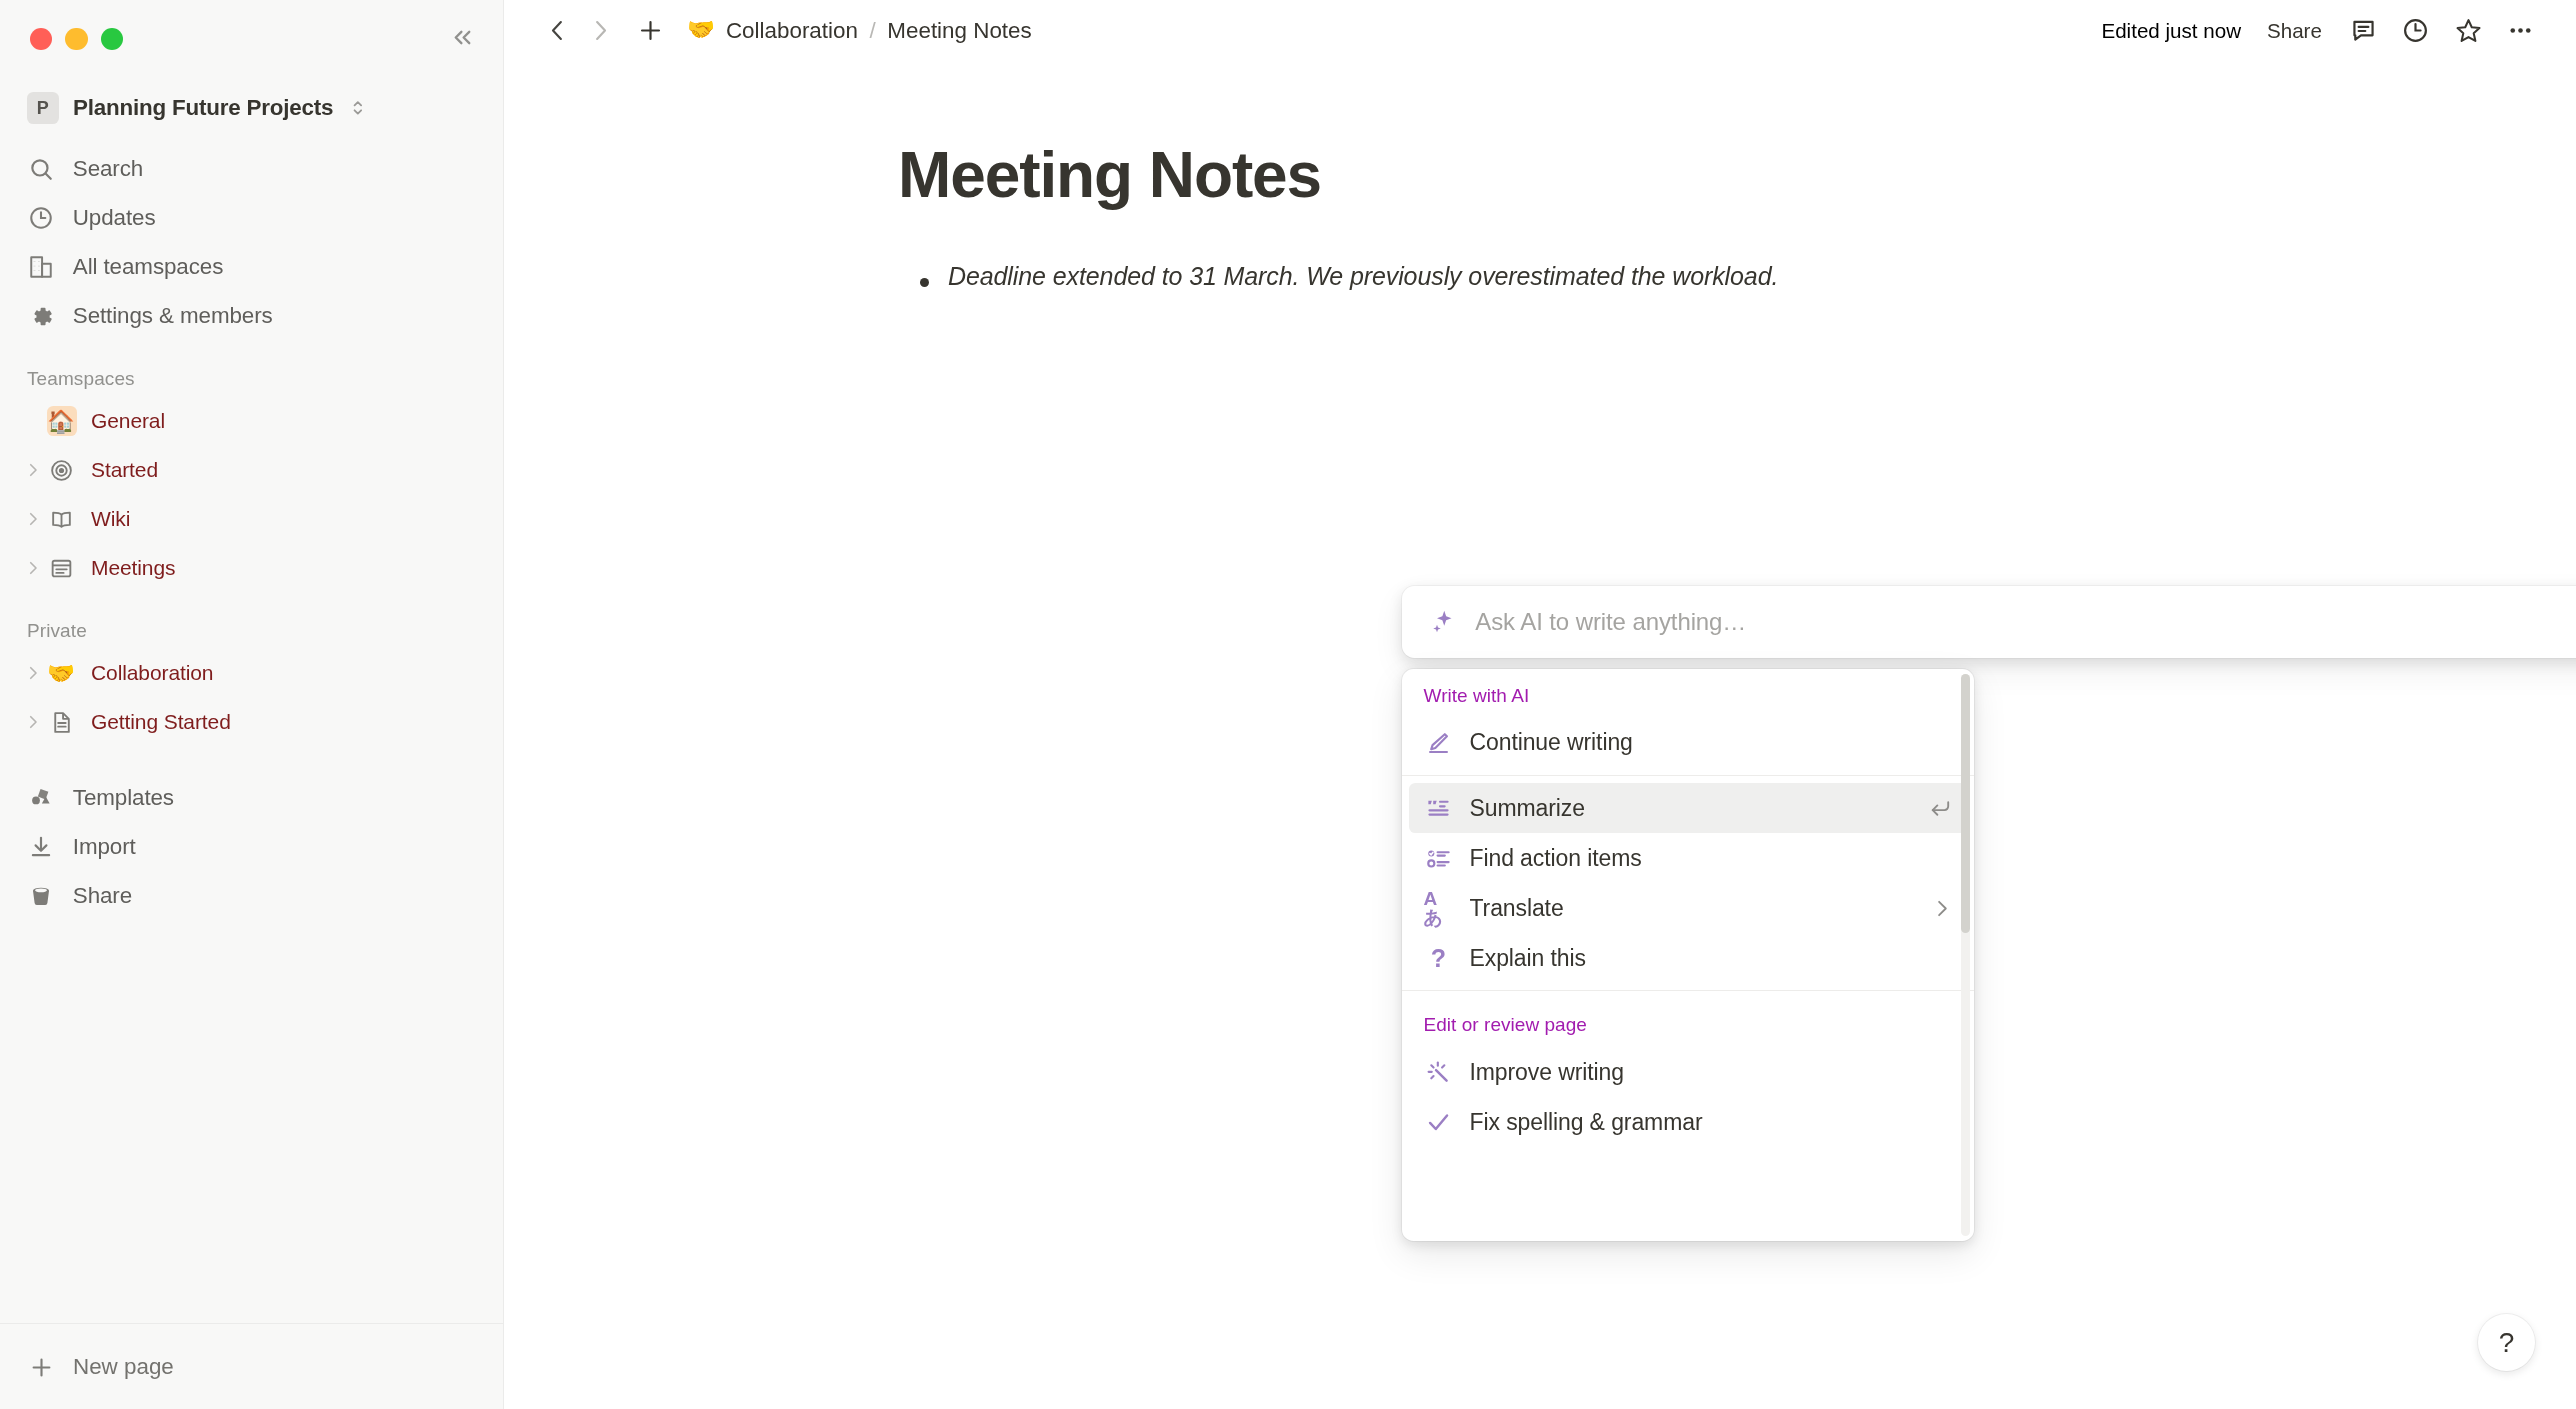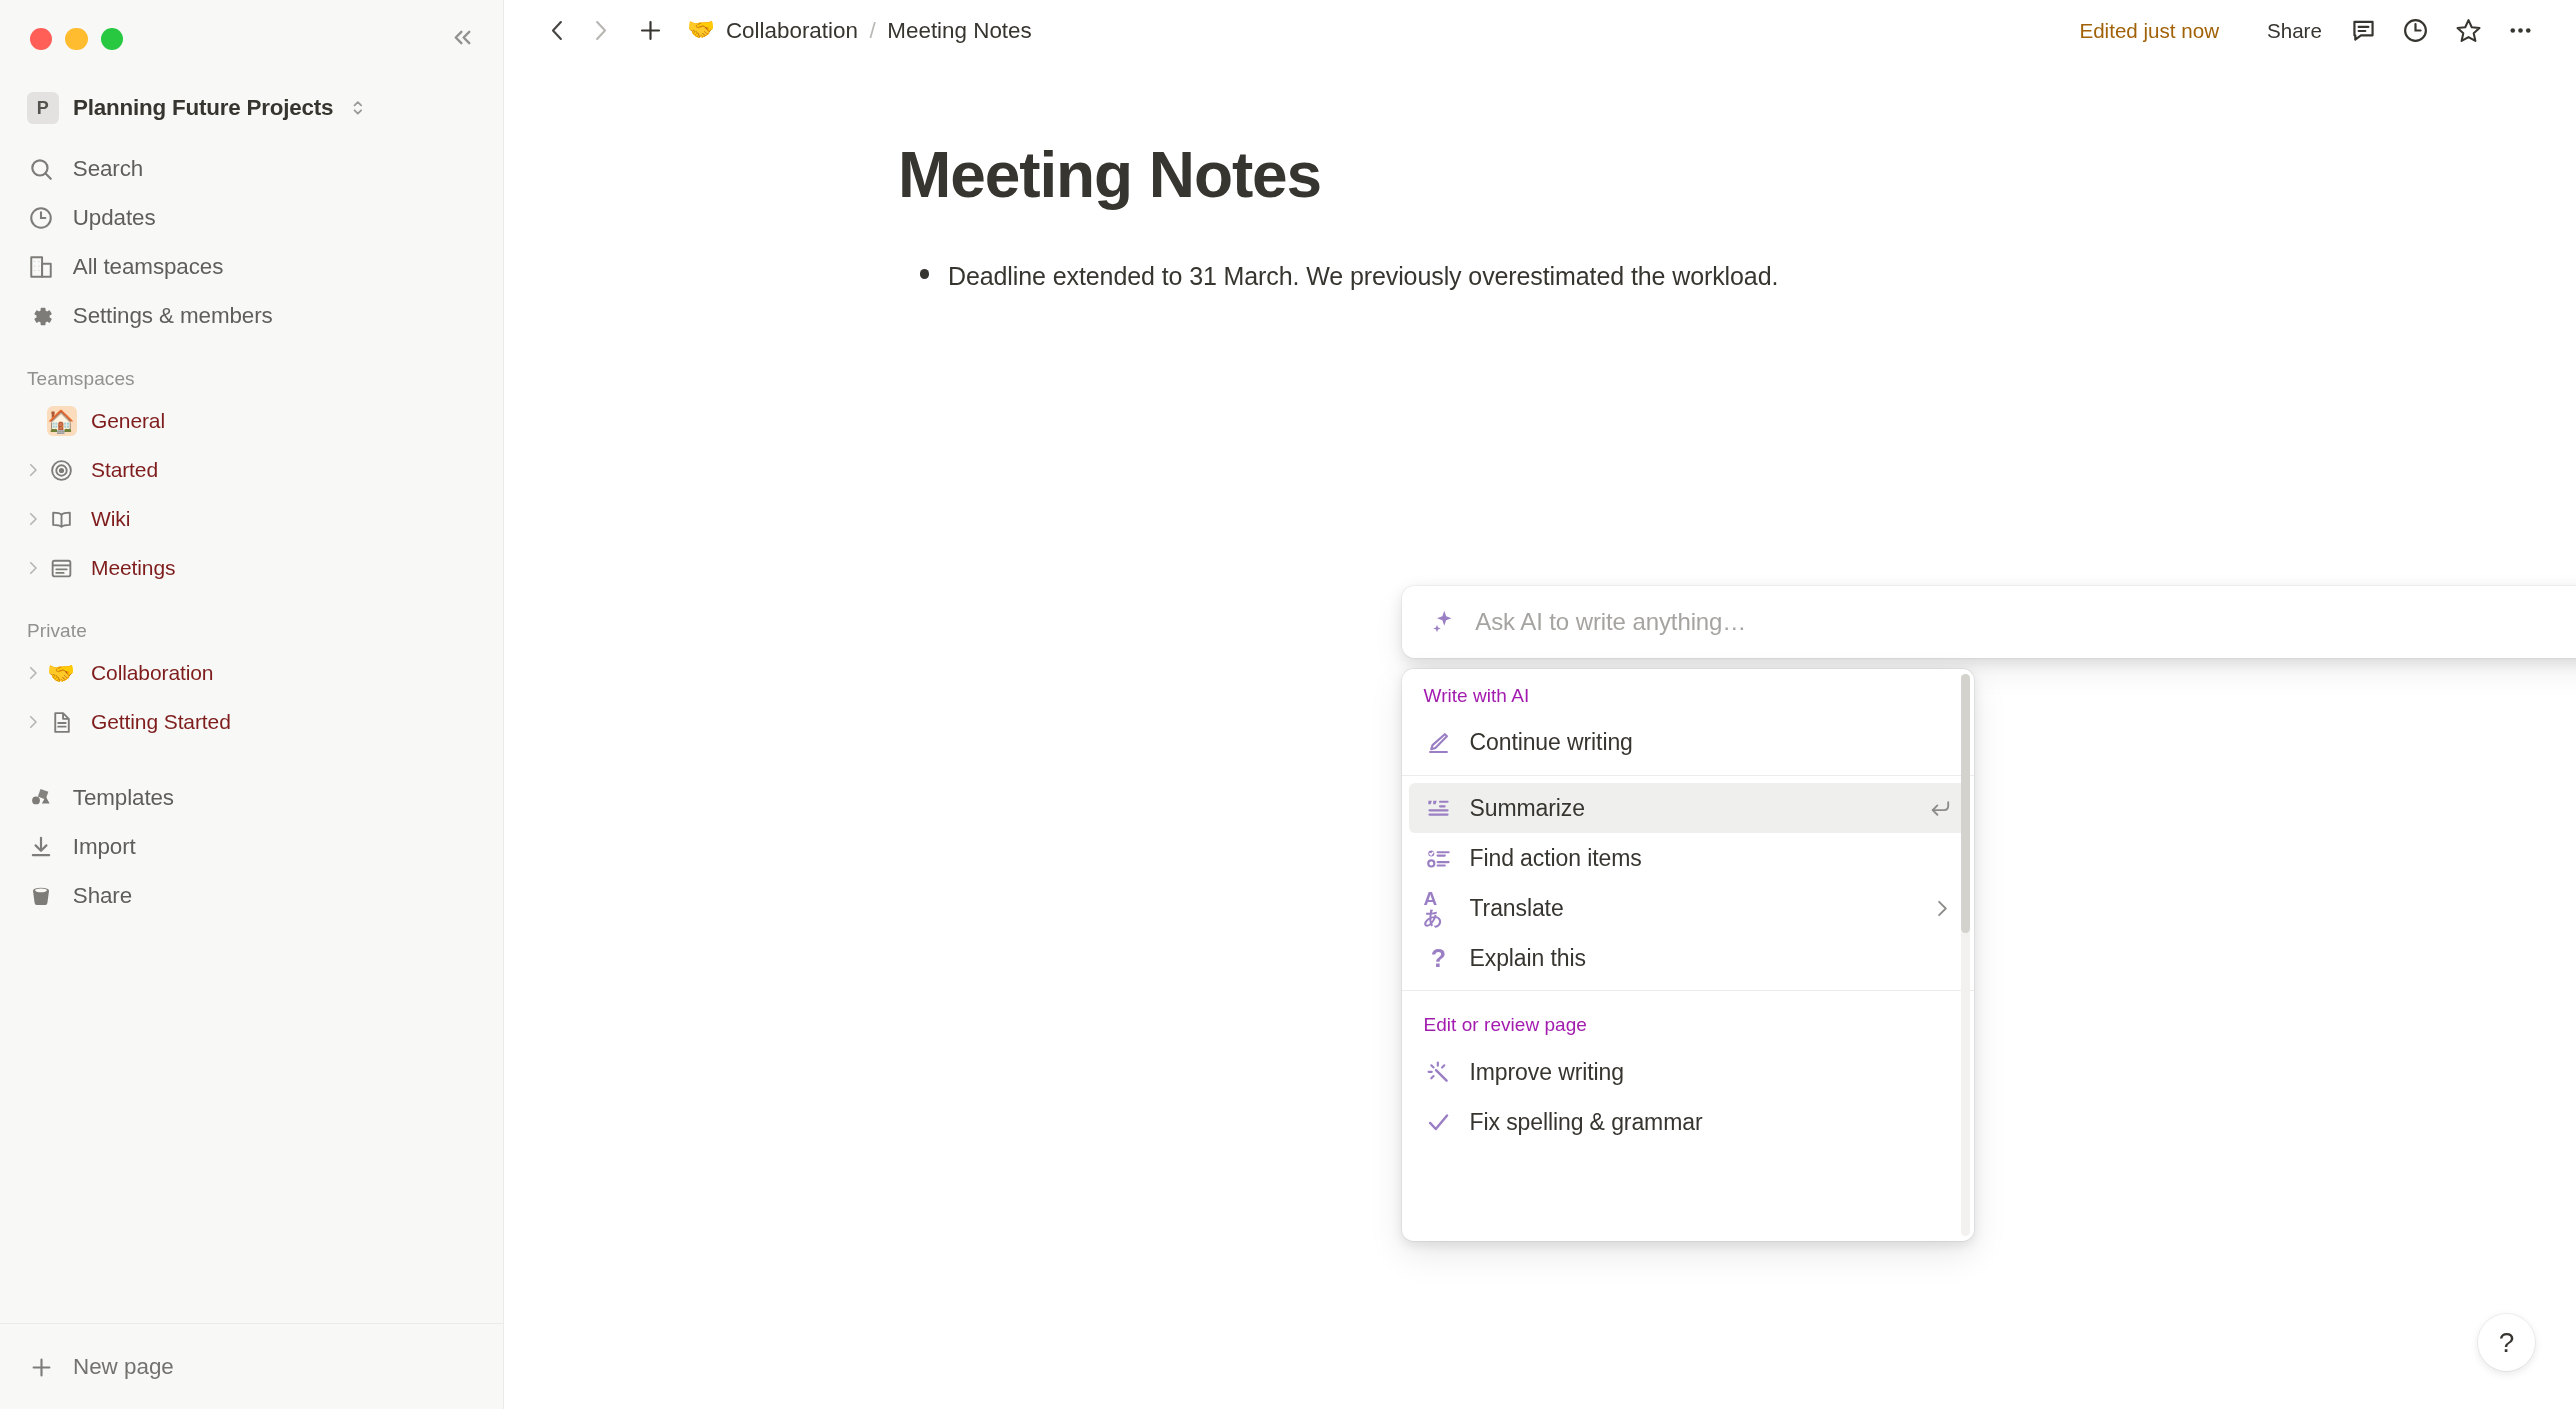--- a/index.html
+++ b/index.html
@@ -201,22 +201,22 @@
     padding: 0 3.6px;
   }
   .topbar-right {
     margin-left: auto;
     display: flex;
     align-items: center;
     gap: 5.4px;
   }
   .edited-text {
     font-size: 20.6px;
-    color: #a16207;
-    margin-right: 30px;
+    color: #000000;
+    margin-right: 8px;
     white-space: nowrap;
   }
   .share-btn {
     font-size: 20.6px;
     color: #37352f;
     padding: 7.2px 12.5px;
     border-radius: 5.4px;
     white-space: nowrap;
   }
   .icon-btn {
@@ -234,23 +234,24 @@
   .doc-title {
     font-size: 64px;
     font-weight: 700;
     color: #37352f;
     letter-spacing: -1.1px;
     line-height: 1.1;
   }
   .bullets { margin-top: 47px; }
   .bullet-row {
     display: flex;
-    align-items: flex-start;
+    align-items: center;
     margin-bottom: 18px;
     max-width: 1252px;
+    font-style: italic;
   }
   .bullet-dot {
     flex: 0 0 50px;
     display: flex;
     justify-content: flex-start;
     padding-left: 21.5px;
     padding-top: 11.6px;
   }
   .bullet-dot span {
     width: 9.8px; height: 9.8px;

